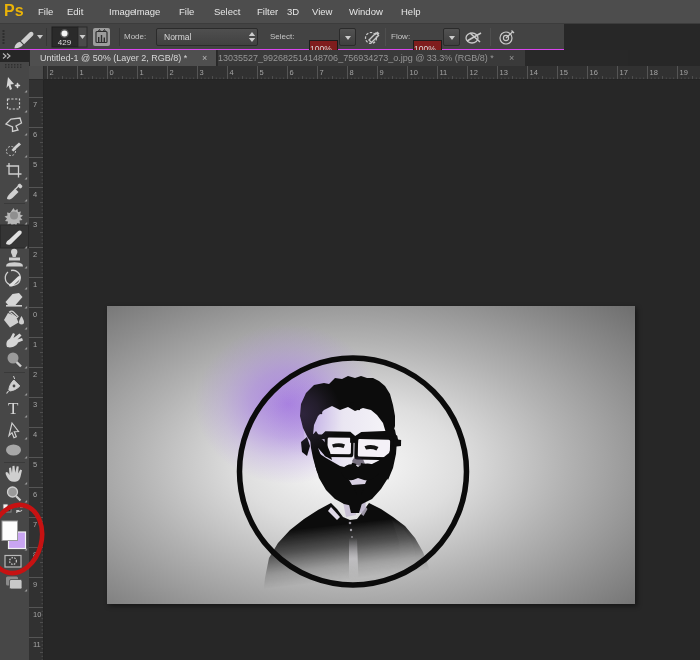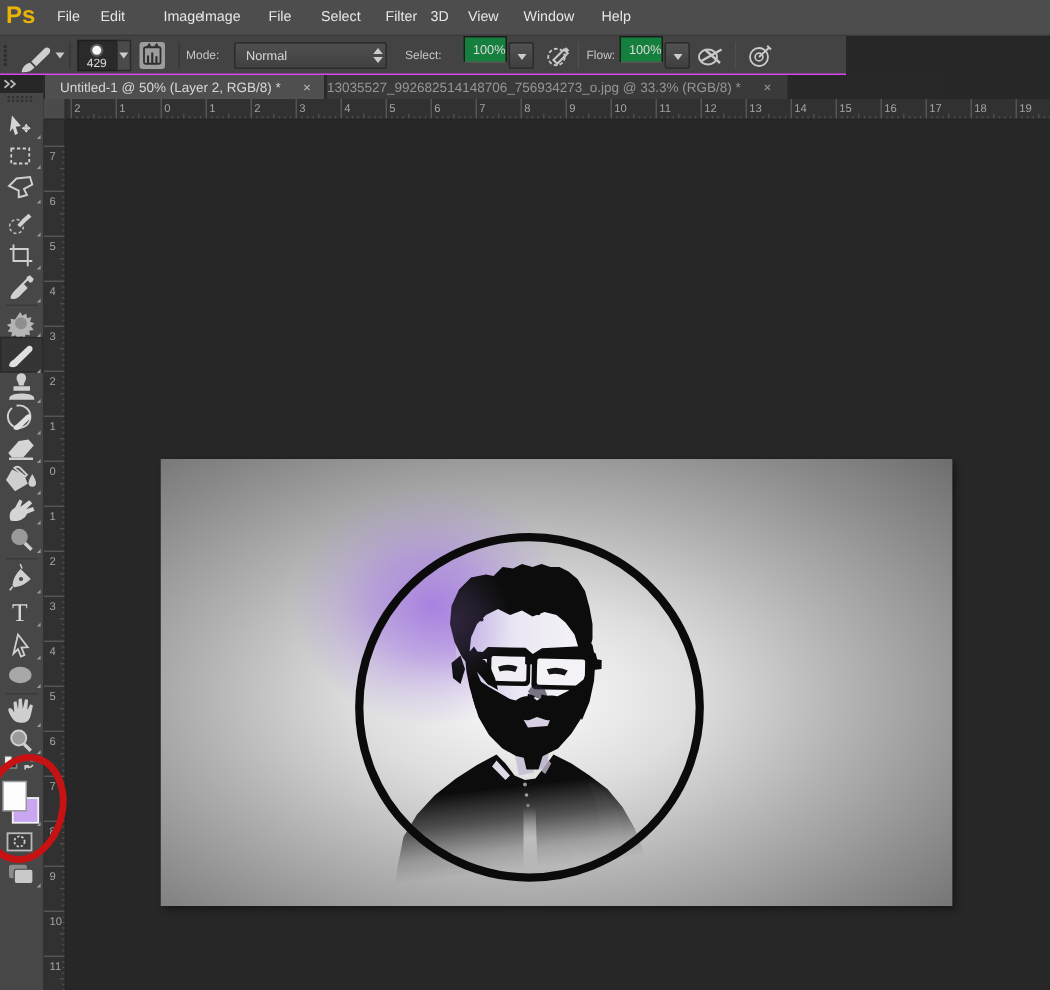--- a/index.html
+++ b/index.html
@@ -5,21 +5,21 @@
 .abs{position:absolute}
 #menubar{left:0;top:0;width:700px;height:24px;background:#4d4d4d;border-bottom:1px solid #3c3c3c}
 #menubar span{position:absolute;top:6px;font-size:9.5px;color:#e6e6e6}
 #ps{position:absolute;left:4px;top:2px;font-size:16px;font-weight:bold;color:#eab308;letter-spacing:0}
 #optbar{left:0;top:24px;width:564px;height:26px;background:#434343;border-bottom:1px solid #d946ef}
 #tabbar{left:0;top:50px;width:628px;height:16px;background:#282828}
 .tab{position:absolute;top:0;height:16px;font-size:9px;line-height:16px;white-space:nowrap;overflow:hidden}
 #tab1{left:30px;width:186px;background:#4f4f4f;color:#d8d8d8;padding-left:10px}
 #tab2{left:217px;width:308px;background:#3a3a3a;color:#969696;border-left:1px solid #2a2a2a}
 .lbl{position:absolute;font-size:8px;color:#c6c6c6;top:8px}
-.valbox{position:absolute;top:0;height:18px;background:#15803d;border:1px solid #1c1c1c;border-bottom-color:#555;color:#d8d8d8;font-size:8.5px;text-align:right;line-height:16px}
+.valbox{position:absolute;top:16px;height:18px;background:#7f1d1d;border:1px solid #1c1c1c;border-bottom-color:#555;color:#d8d8d8;font-size:8.5px;text-align:left;line-height:16px}
 .ddbtn{position:absolute;top:4px;height:18px;background:linear-gradient(#525252,#3f3f3f);border:1px solid #2b2b2b;border-radius:2px}
 .ddbtn:after{content:"";position:absolute;left:50%;top:50%;margin:-1px 0 0 -3px;border:3px solid transparent;border-top:4px solid #ccc}
 .sep{position:absolute;top:4px;width:1px;height:18px;background:#333;border-right:1px solid #4f4f4f}
 </style></head><body>
 
 <div id="menubar" class="abs">
  <div id="ps">Ps</div>
  <span style="left:38px">File</span>
     <span style="left:67px">Edit</span>
     <span style="left:109px">Image</span>

